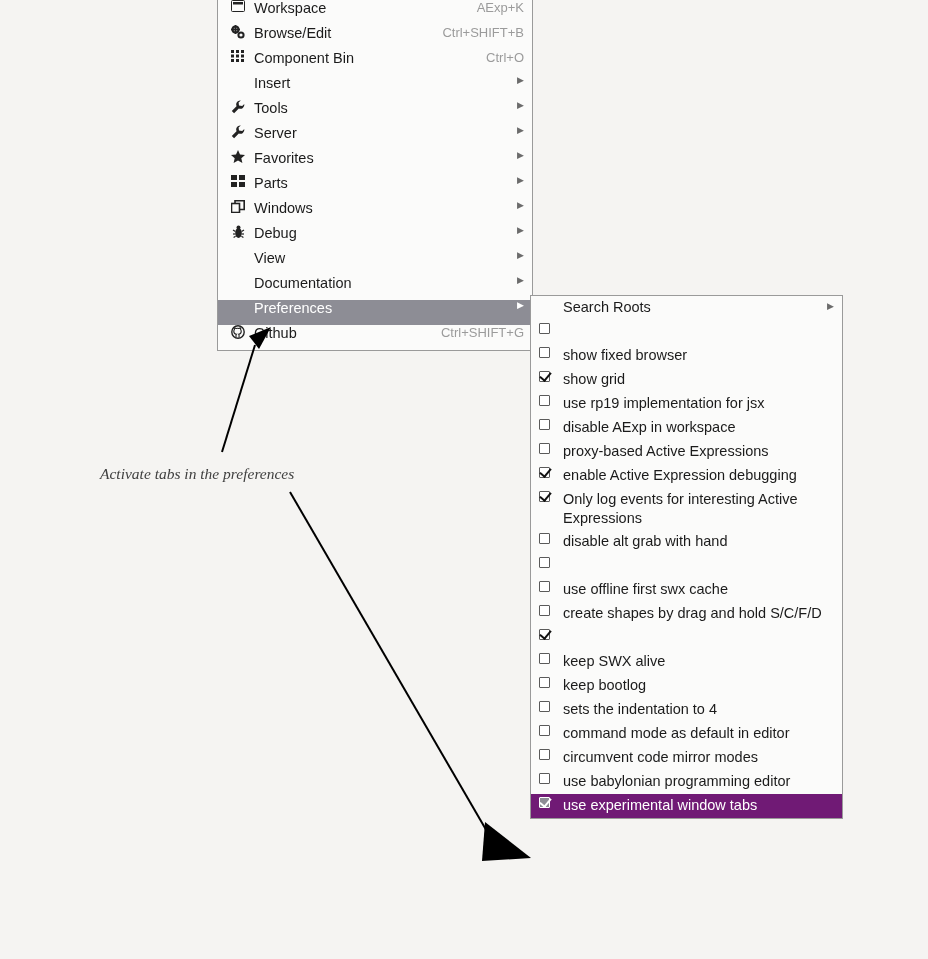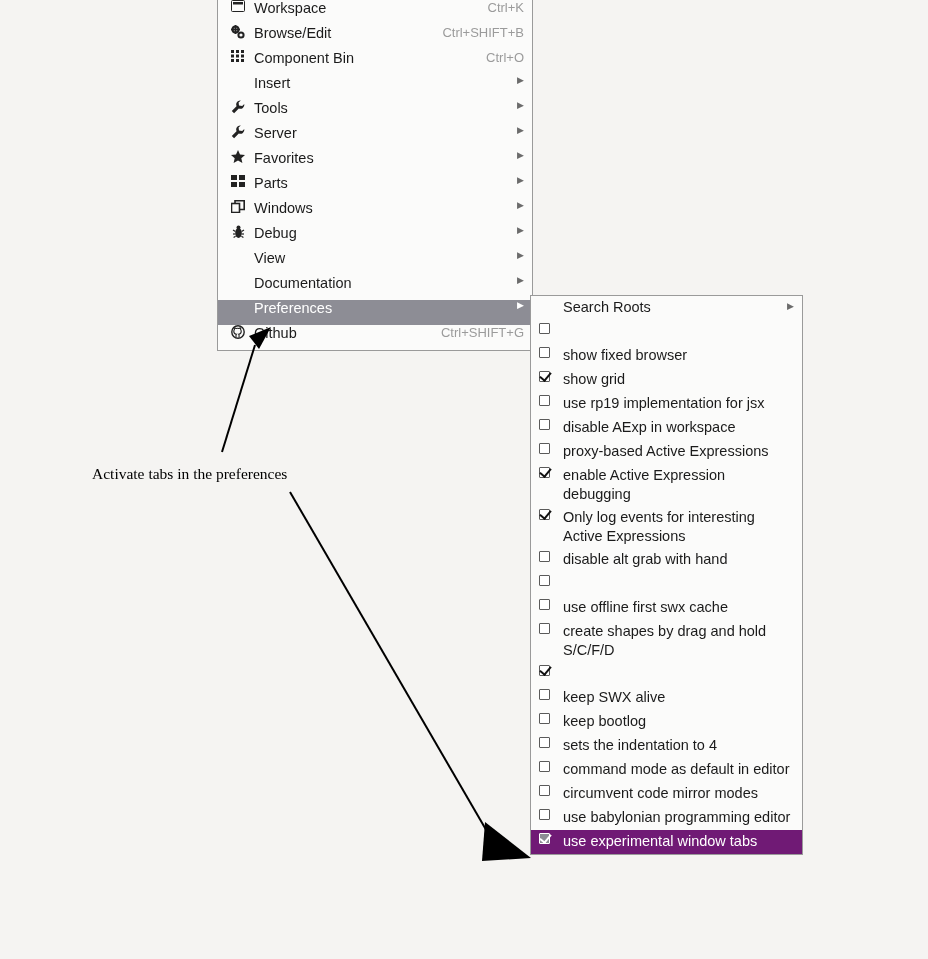--- a/index.html
+++ b/index.html
@@ -62,21 +62,21 @@
     color: #6b6b6b;
     font-size: 9px;
     padding-left: 18px;
   }
   .menu-item.selected .mi-arrow { color: #fff; }
 
   
   #prefs-menu {
     left: 530px;
     top: 295px;
-    width: 273px;
+    width: 313px;
   }
   .pref-item {
     display: flex;
     align-items: flex-start;
     min-height: 24px;
     padding: 2px 8px 2px 8px;
     font-size: 14.5px;
     color: #1b1b1b;
     box-sizing: border-box;
   }
@@ -126,26 +126,27 @@
     border: solid #111;
     border-width: 0 2px 2px 0;
     transform: rotate(40deg);
   }
   .pref-item.selected .box { border-color: #ffffff; background: #8d8d95; }
   .pref-item.selected .box.checked::after { border-color: #ffffff; }
 
   
   #annotation-text {
     position: absolute;
-    left: 92px;
+    left: 100px;
     top: 465px;
     font-size: 15.5px;
-    color: #000000;
+    color: #404040;
     font-family: "Liberation Serif", serif;
     white-space: nowrap;
+    font-style: italic;
   }
   #arrows-layer {
     position: absolute;
     left: 0; top: 0;
     width: 928px;
     height: 959px;
     pointer-events: none;
   }
 </style>
 </head>
@@ -153,21 +154,21 @@
 
 <div class="menu" id="main-menu">
     <div class="menu-item">
       <span class="mi-icon">
         <svg width="14" height="12" viewBox="0 0 14 12">
           <rect x="0.5" y="0.5" width="13" height="11" rx="1" fill="none" stroke="#222"></rect>
           <rect x="2" y="2" width="10" height="2.5" fill="#222"></rect>
         </svg>
       </span>
       <span class="mi-label">Workspace</span>
-      <span class="mi-accel">Ctrl+K</span>
+      <span class="mi-accel">AExp+K</span>
     </div>
     <div class="menu-item">
       <span class="mi-icon">
         <svg width="14" height="14" viewBox="0 0 14 14">
           <circle cx="4.5" cy="4.5" r="3" fill="none" stroke="#222" stroke-width="2"></circle>
           <circle cx="10" cy="10" r="2.6" fill="none" stroke="#222" stroke-width="2"></circle>
           <rect x="3.6" y="0" width="1.8" height="9" fill="#222"></rect>
           <rect x="0" y="3.6" width="9" height="1.8" fill="#222"></rect>
         </svg>
       </span>

